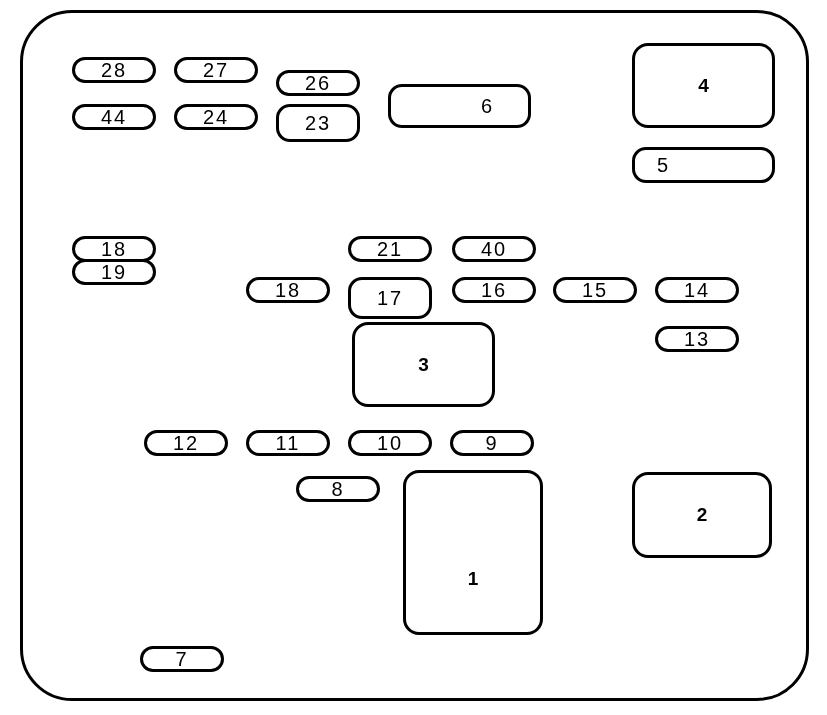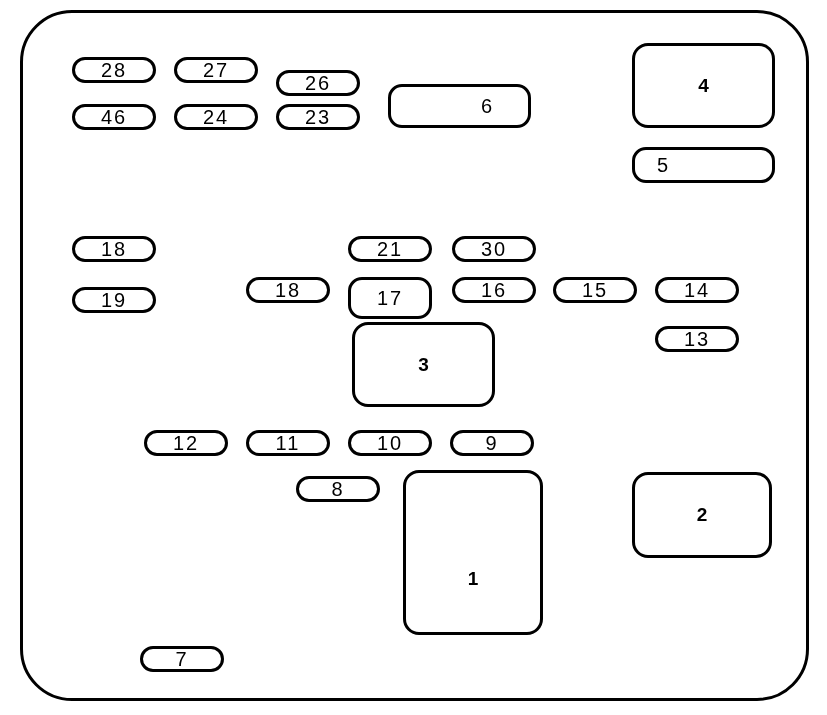--- a/index.html
+++ b/index.html
@@ -131,40 +131,40 @@
       </div>
       <div class="slot fuse" style="left: 452px; top: 277px; width: 84px; height: 26px;">
         <span class="slot-label">16</span>
       </div>
       <div class="slot fuse" style="left: 348px; top: 277px; width: 84px; height: 42px;">
         <span class="slot-label">17</span>
       </div>
       <div class="slot fuse" style="left: 246px; top: 277px; width: 84px; height: 26px;">
         <span class="slot-label">18</span>
       </div>
-      <div class="slot fuse" style="left: 72px; top: 287px; width: 84px; height: 26px;">
+      <div class="slot fuse" style="left: 72px; top: 259px; width: 84px; height: 26px;">
         <span class="slot-label">19</span>
       </div>
       <div class="slot fuse" style="left: 452px; top: 236px; width: 84px; height: 26px;">
-        <span class="slot-label">30</span>
+        <span class="slot-label">40</span>
       </div>
       <div class="slot fuse" style="left: 348px; top: 236px; width: 84px; height: 26px;">
         <span class="slot-label">21</span>
       </div>
       <div class="slot fuse" style="left: 72px; top: 236px; width: 84px; height: 26px;">
         <span class="slot-label">18</span>
       </div>
-      <div class="slot fuse" style="left: 276px; top: 104px; width: 84px; height: 26px;">
+      <div class="slot fuse" style="left: 276px; top: 104px; width: 84px; height: 38px;">
         <span class="slot-label">23</span>
       </div>
       <div class="slot fuse" style="left: 174px; top: 104px; width: 84px; height: 26px;">
         <span class="slot-label">24</span>
       </div>
       <div class="slot fuse" style="left: 72px; top: 104px; width: 84px; height: 26px;">
-        <span class="slot-label">46</span>
+        <span class="slot-label">44</span>
       </div>
       <div class="slot fuse" style="left: 276px; top: 70px; width: 84px; height: 26px;">
         <span class="slot-label">26</span>
       </div>
       <div class="slot fuse" style="left: 174px; top: 57px; width: 84px; height: 26px;">
         <span class="slot-label">27</span>
       </div>
       <div class="slot fuse" style="left: 72px; top: 57px; width: 84px; height: 26px;">
         <span class="slot-label">28</span>
       </div>

